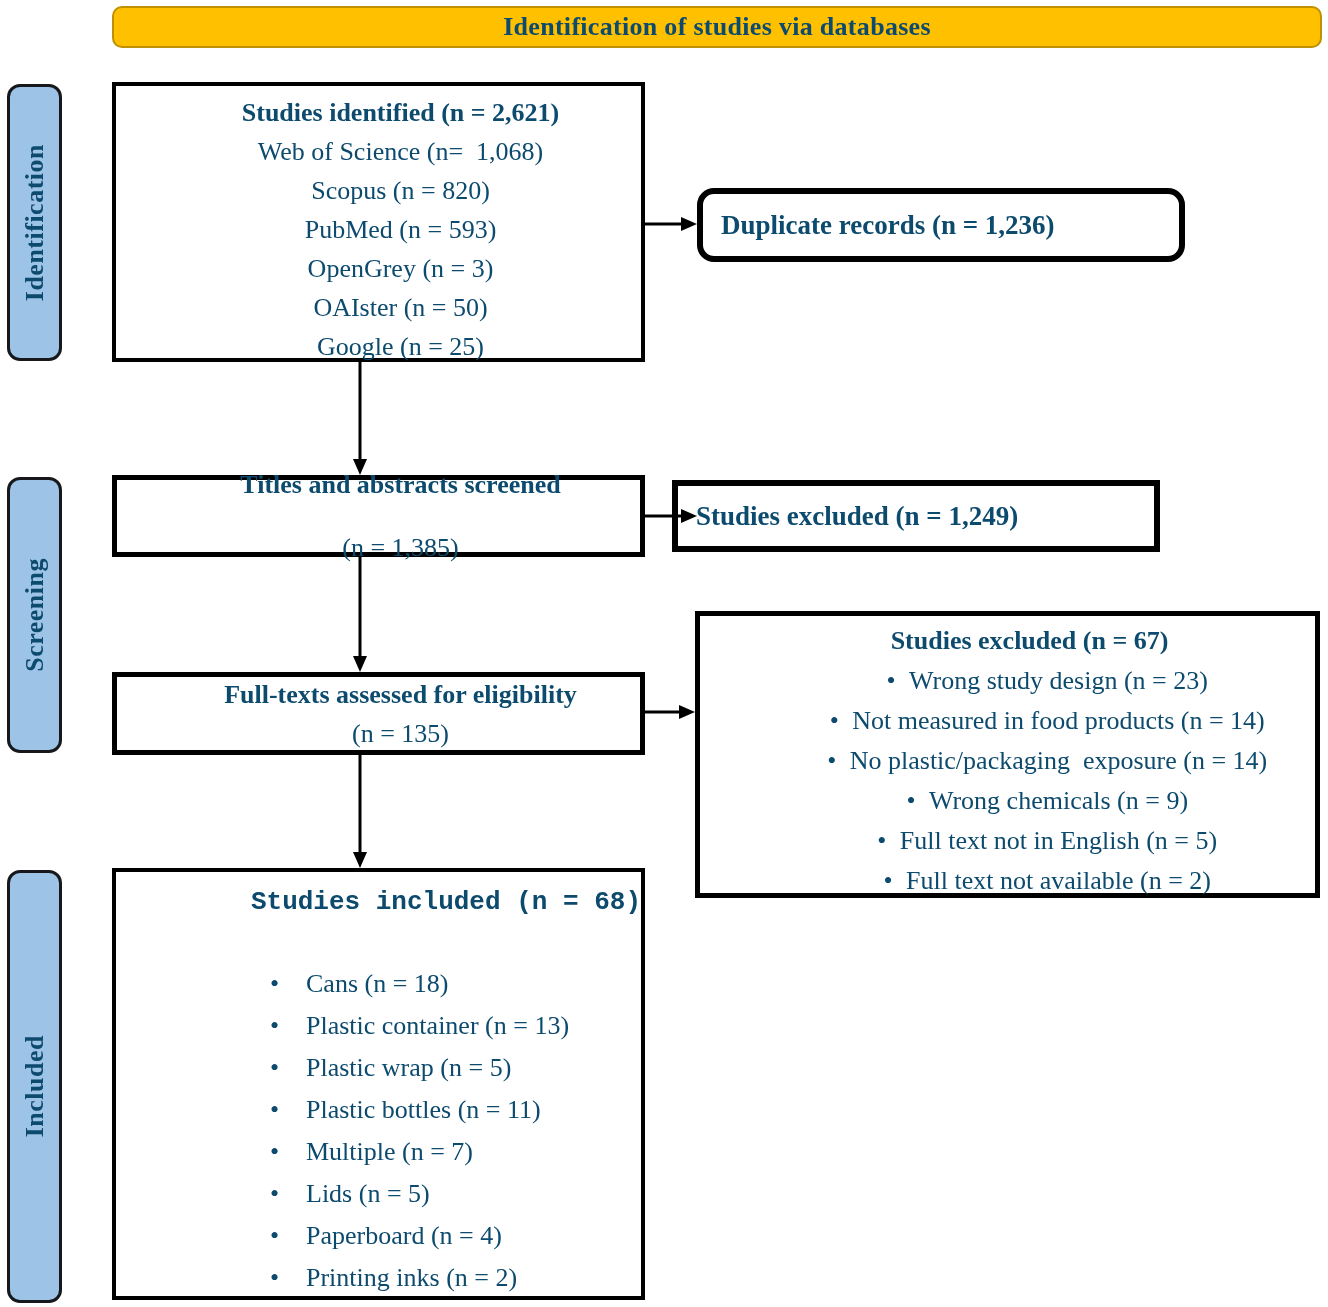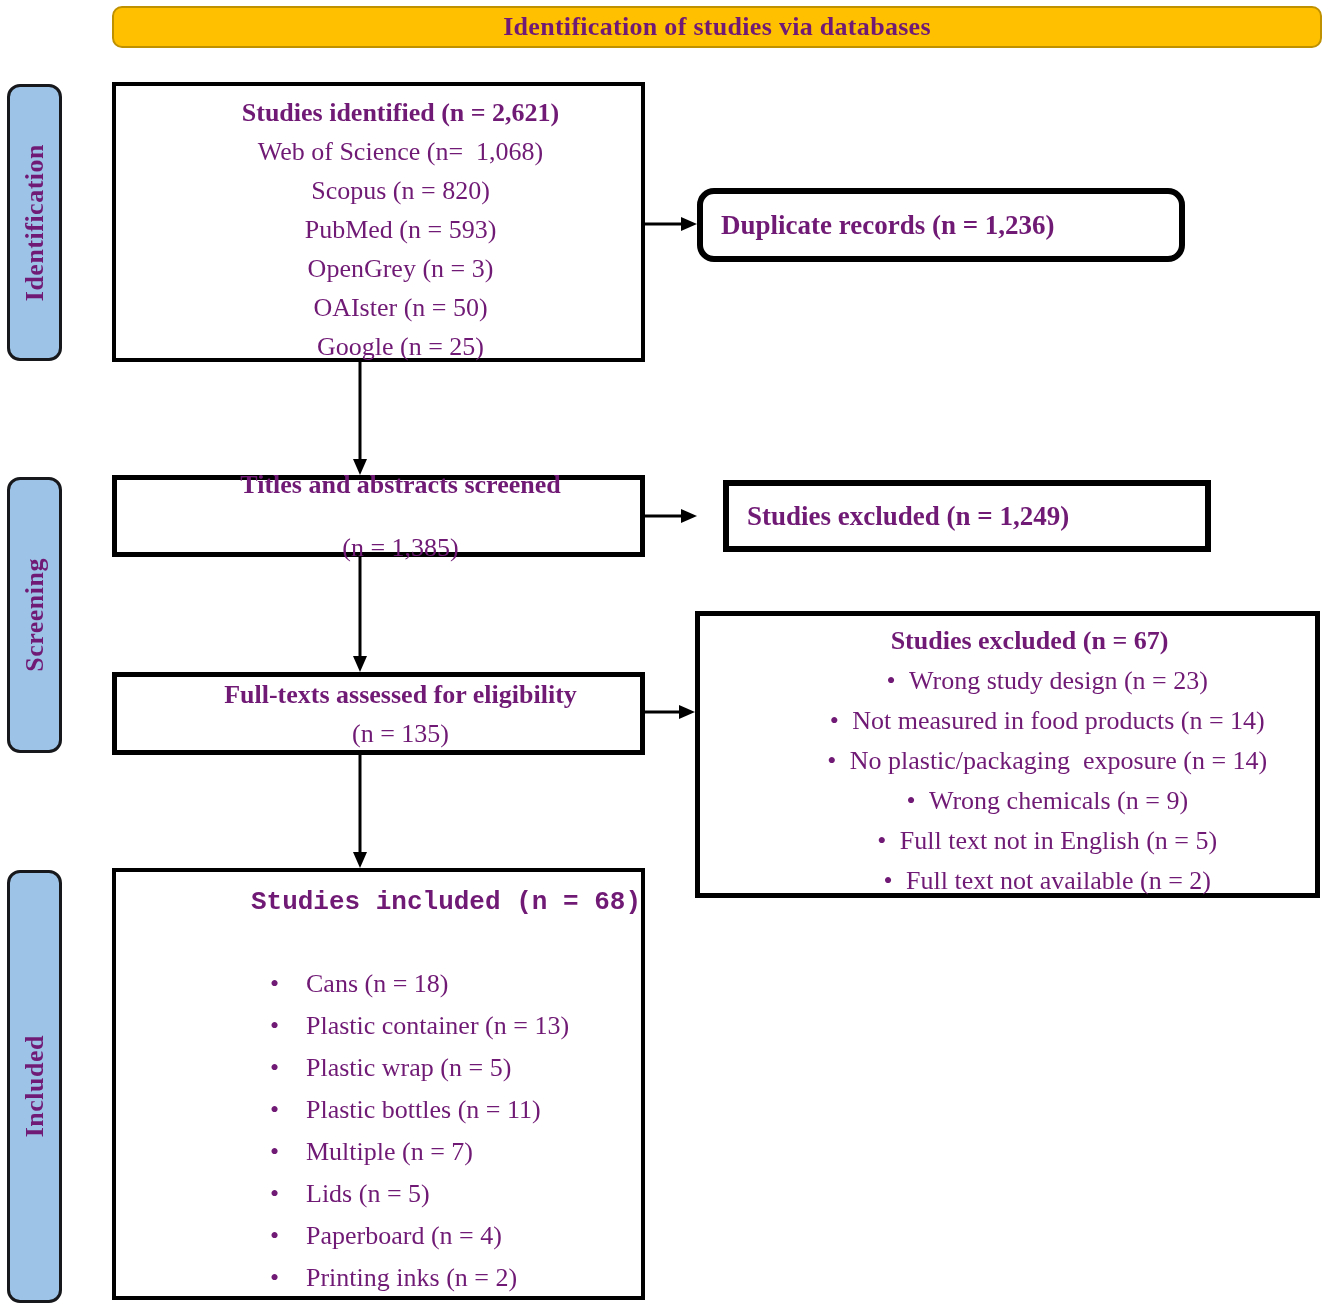--- a/index.html
+++ b/index.html
@@ -1,18 +1,18 @@
 <!DOCTYPE html>
 <html style="--header-bg: #FFC000; --header-border: #BF9000; --stage-bg: #9DC3E6; --stage-border: #17181B; --box-border: #000000;"><head>
 <meta charset="utf-8">
 <style>
   html,body { margin:0; padding:0; background:#ffffff; }
   .canvas {
     position:relative; width:1076px; height:1307px; background:#fff;
-    font-family:"Liberation Serif", serif; color:#701a75;
+    font-family:"Liberation Serif", serif; color:#0c4a6e;
   }
 
   
   .banner {
     position:absolute; left:112px; top:6px; width:1210px; height:42px;
     background:var(--header-bg,#FFC000);
     border:2px solid var(--header-border,#BF9000);
     border-radius:10px; box-sizing:border-box;
     display:flex; align-items:center; justify-content:center;
     font-weight:bold; font-size:26px; letter-spacing:.3px;
@@ -51,21 +51,21 @@
   }
 
   .box-screened, .box-fulltext {
     left:112px; width:533px; border-width:5px; text-align:center;
     display:flex; flex-direction:column; justify-content:center;
   }
   .box-screened { top:475px; height:82px;gap:24px; }
   .box-fulltext { top:672px; height:83px; }
 
   .box-excluded-screening {
-    left:723px; top:480px; width:488px; height:72px; border-width:6px;
+    left:672px; top:480px; width:488px; height:72px; border-width:6px;
     display:flex; align-items:center; padding-left:18px;
     font-weight:bold; font-size:27px;
   }
 
   .box-excluded-fulltext { left:695px; top:568px; width:625px; height:287px; border-width:5px; padding-top:5px;margin-top:43px; }
   .box-excluded-fulltext .box-title { text-align:center; line-height:40px; }
 
   .box-included { left:112px; top:868px; width:533px; height:432px; padding-top:9px; }
   .box-included .box-title { text-align:right; line-height:42px;font-family:Liberation Mono, monospace; }
 

